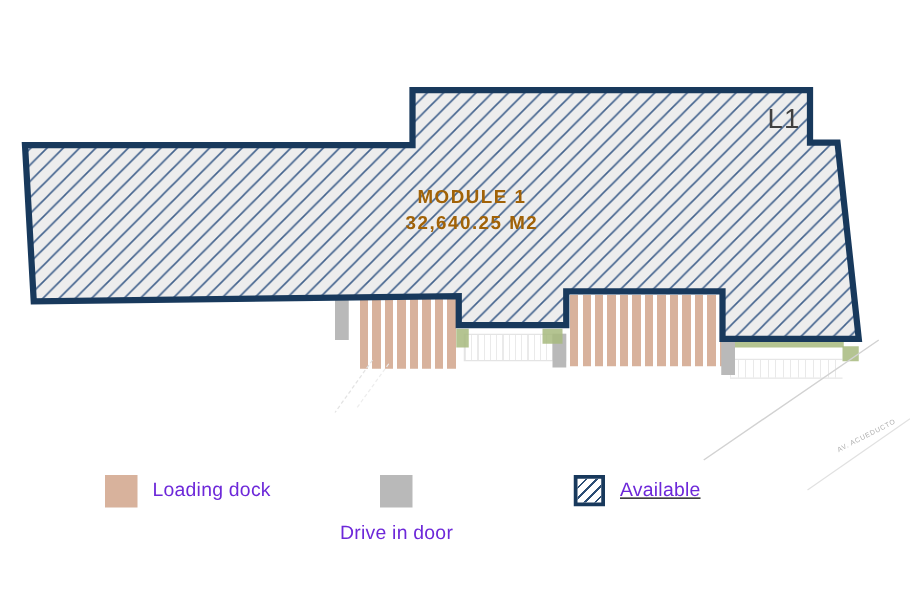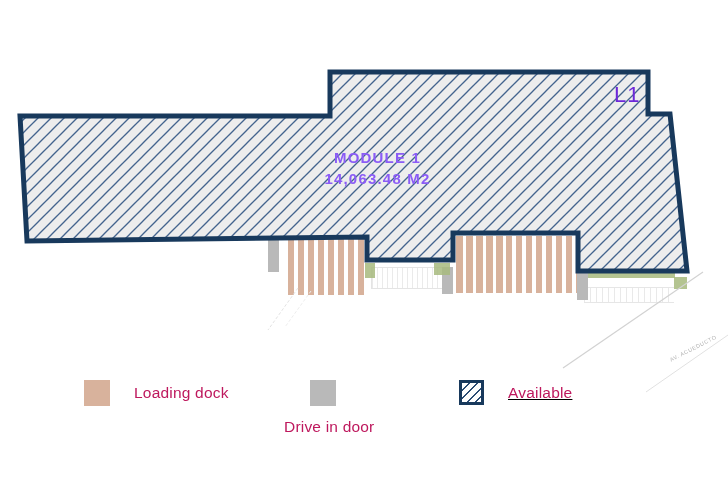--- a/index.html
+++ b/index.html
@@ -36,35 +36,35 @@
   .green{background:#a7ba7e;opacity:.85;}
   .green1{left:365px;top:263px;width:10px;height:15px;}
   .green2{left:434px;top:263px;width:16px;height:12px;}
   .green3{left:588px;top:273px;width:87px;height:5px;}
   .green4{left:674px;top:277px;width:13px;height:12px;}
   
   #plan-svg{left:0;top:0;width:728px;height:481px;}
   
   .module-label{
     left:275px;top:147px;width:205px;text-align:center;
-    color:#8b5cf6;font-size:15px;font-weight:bold;letter-spacing:1.2px;line-height:21px;
+    color:#a16207;font-size:15px;font-weight:bold;letter-spacing:1.2px;line-height:21px;
   }
   .level-label{
-    left:614px;top:82px;color:#6d28d9;font-size:22px;font-weight:normal;letter-spacing:1px;text-align:center;
+    left:614px;top:82px;color:#404040;font-size:22px;font-weight:normal;letter-spacing:1px;text-align:center;
   }
   
   .legend-item{display:flex;align-items:center;gap:12px;top:380px;}
   .legend-item .swatch{width:26px;height:26px;flex:0 0 auto;}
   .legend-item .swatch.tan{background:#d8b29c;}
   .legend-item .swatch.gray{background:#b9b9b9;}
   .legend-item .swatch.hatched{
     width:19px;height:19px;border:3.5px solid #18395c;background:
       repeating-linear-gradient(135deg,transparent 0 4.5px,#2c4d74 4.5px 6px),#ffffff;
   }
-  .legend-item .lbl{color:#be185d;font-size:15.5px;letter-spacing:.2px;margin-left:12px;}
+  .legend-item .lbl{color:#6d28d9;font-size:15.5px;letter-spacing:.2px;}
   .li1{left:84px;} .li2{left:272px;flex-direction:column;} .li3{left:459px;text-decoration:underline;}
 </style>
 </head>
 <body>
 
 <div id="canvas">
 
   <div class="abs canopy"></div>
   <div class="abs parking"></div>
 
@@ -95,21 +95,21 @@
     <line x1="298" y1="288" x2="268" y2="330" stroke="#e3e3e3" stroke-width="1" stroke-dasharray="3,2"></line>
     <line x1="311" y1="291" x2="285" y2="327" stroke="#ededed" stroke-width="1" stroke-dasharray="3,2"></line>
 
     <text transform="translate(694,350) rotate(-27)" text-anchor="middle" font-size="5.5" letter-spacing="0.6" fill="#aeaeae">AV. ACUEDUCTO</text>
 
     <polygon points="20,116 330,116 330,72 648,72 648,114 670,114 687,271 578,271 578,233 453,233 453,260 367,260 367,237 27,241" fill="url(#hatch)" stroke="#18395c" stroke-width="5" stroke-linejoin="miter"></polygon>
   </svg>
 
   <div class="abs module-label">
     <div>MODULE 1</div>
-    <div>14,063.48 M2</div>
+    <div>32,640.25 M2</div>
   </div>
   <div class="abs level-label">L1</div>
 
   <div class="abs legend-item li1">
     <span class="swatch tan"></span>
     <span class="lbl">Loading dock</span>
   </div>
   <div class="abs legend-item li2">
     <span class="swatch gray"></span>
     <span class="lbl">Drive in door</span>

